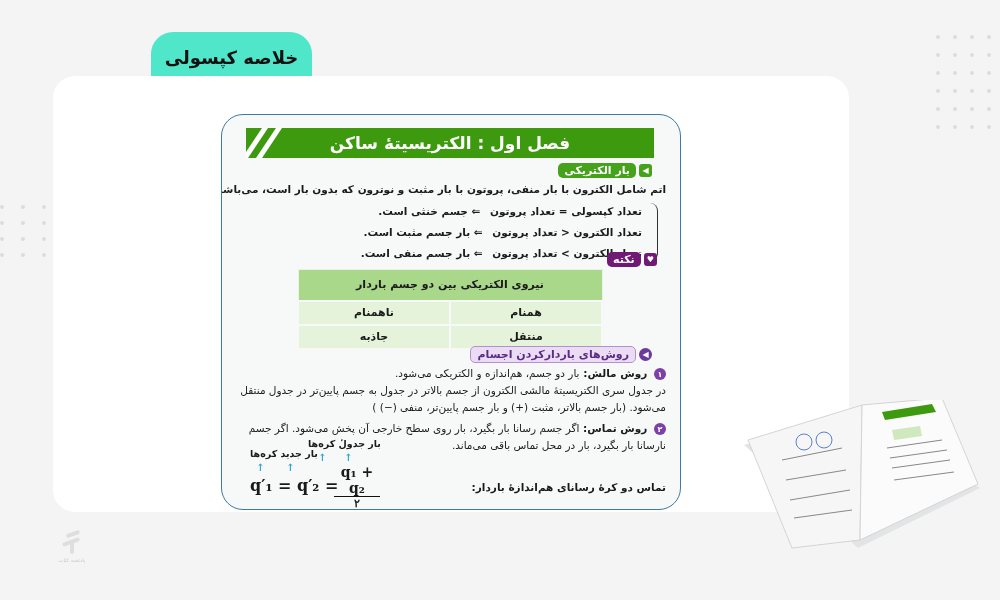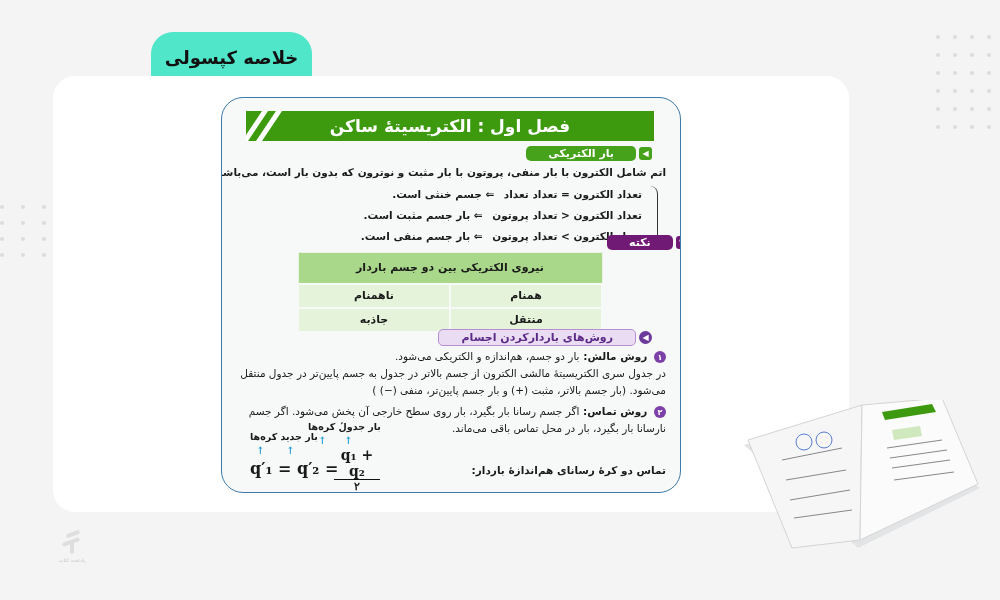--- a/index.html
+++ b/index.html
@@ -17,34 +17,34 @@
     display: flex; align-items: center; justify-content: center;
     font-size: 18px; font-weight: bold; color: #111; direction: rtl;
   }
 
   .card {
     position: absolute; left: 53px; top: 76px; width: 796px; height: 436px;
     background: #ffffff; border-radius: 22px;
   }
 
   .sheet {
-    position: absolute; left: 221px; top: 97px; width: 460px; height: 396px;
+    position: absolute; left: 221px; top: 114px; width: 460px; height: 396px;
     background: #f7f8f8; border: 1.5px solid #3d7aa8; border-radius: 22px;
     direction: rtl; color: #1a1a1a; overflow: hidden;
   }
 
   .chapter-bar {
     position: absolute; left: 24px; top: 13px; width: 408px; height: 30px;
     background: #3d9a0f; color: #fff; font-size: 17px; font-weight: bold;
     display: flex; align-items: center; justify-content: center;
   }
   .chapter-bar .stripes { position: absolute; left: 0; top: 0; width: 40px; height: 30px; }
 
   .pill { display: inline-flex; align-items: center; gap: 3px; font-size: 11px; font-weight: bold; }
-  .pill .tag { padding: 1px 22px; border-radius: 5px; color: #fff; }
+  .pill .tag { padding: 1px 6px; border-radius: 5px; color: #fff; }
   .pill .ic { width: 13px; height: 13px; border-radius: 3px; display: inline-flex; align-items: center; justify-content: center; color: #fff; font-size: 8px; }
 
   .pill-green { position: absolute; right: 28px; top: 48px; }
   .pill-green .tag, .pill-green .ic { background: #47a21b; }
 
   .intro { position: absolute; right: 14px; top: 68px; font-size: 10.5px; font-weight: bold; white-space: nowrap; }
 
   .cases { position: absolute; right: 24px; top: 86px; font-size: 10.5px; font-weight: bold; }
   .cases .brace { position: absolute; right: -2px; top: 2px; width: 10px; height: 58px; border-right: 1.5px solid #333; border-radius: 0 8px 8px 0; }
   .cases .row { height: 21px; line-height: 21px; padding-right: 14px; white-space: nowrap; }
@@ -142,21 +142,21 @@
   <div class="pill pill-green">
     <span class="ic">◀</span>
     <span class="tag">بار الکتریکی</span>
   </div>
 
   <div class="intro">اتم شامل الکترون با بار منفی، پروتون با بار مثبت و نوترون که بدون بار است، می‌باشد.</div>
 
   <div class="cases">
     <div class="brace"></div>
     <div class="row">
-      <span>تعداد الکترون = تعداد تعداد</span>
+      <span>تعداد کپسولی = تعداد پروتون</span>
       <span class="res">⇐</span>
       <span>جسم خنثی است.</span>
     </div>
     <div class="row">
       <span>تعداد الکترون &lt; تعداد پروتون</span>
       <span class="res">⇐</span>
       <span>بار جسم مثبت است.</span>
     </div>
     <div class="row">
       <span>تعداد الکترون &gt; تعداد پروتون</span>

